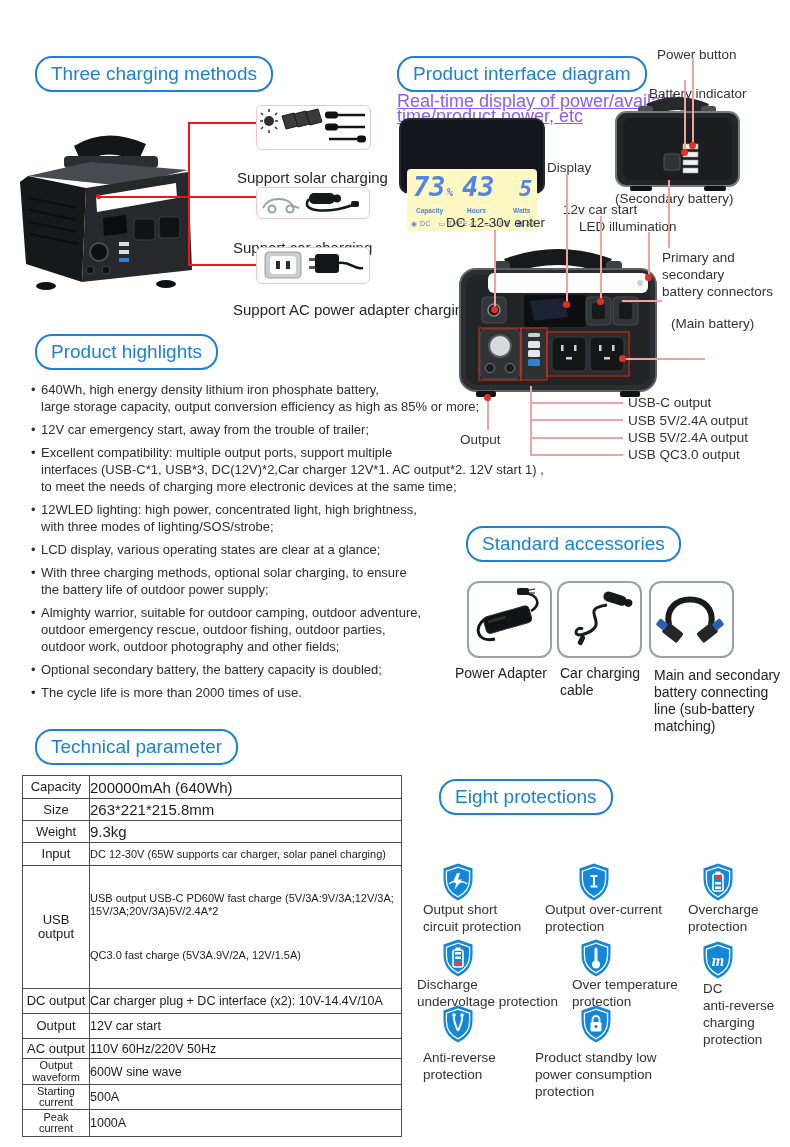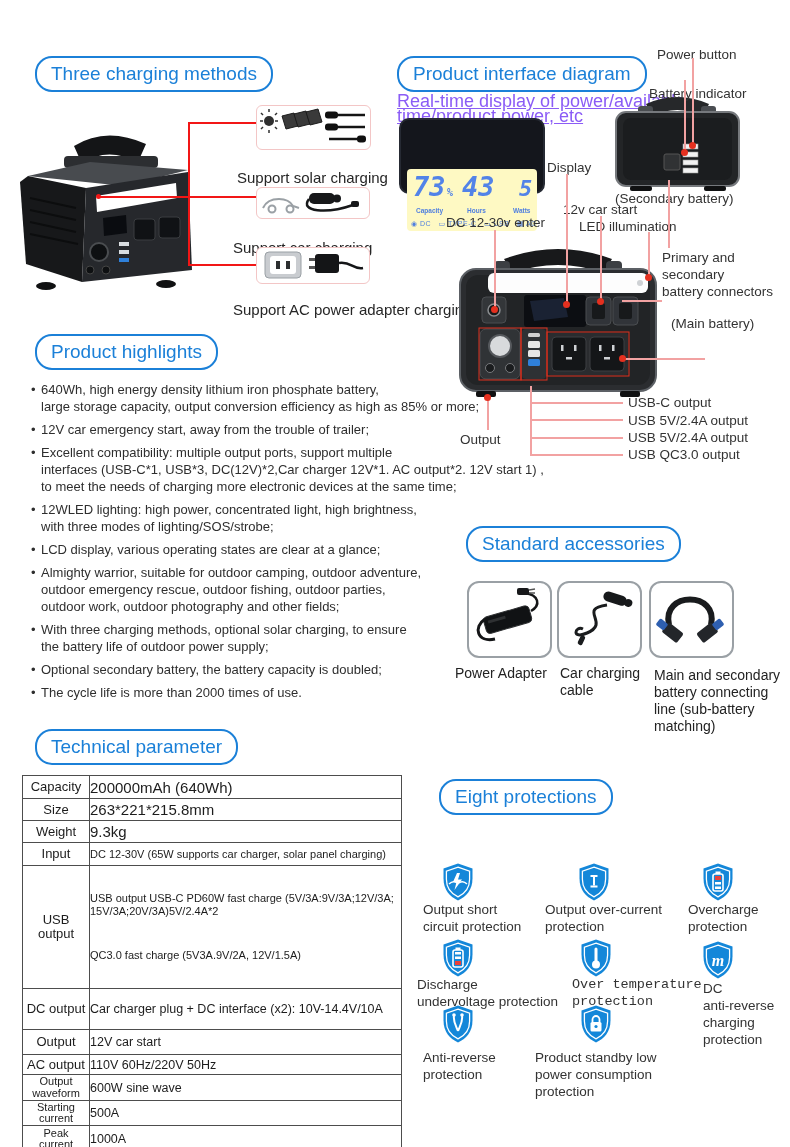--- a/index.html
+++ b/index.html
@@ -273,25 +273,25 @@
   <div class="bullets">
     <div class="bullet">640Wh, high energy density lithium iron phosphate battery,
 large storage capacity, output conversion efficiency as high as 85% or more;</div>
     <div class="bullet">12V car emergency start, away from the trouble of trailer;</div>
     <div class="bullet">Excellent compatibility: multiple output ports, support multiple
 interfaces (USB-C*1, USB*3, DC(12V)*2,Car charger 12V*1. AC output*2. 12V start 1) ,
 to meet the needs of charging more electronic devices at the same time;</div>
     <div class="bullet">12WLED lighting: high power, concentrated light, high brightness,
 with three modes of lighting/SOS/strobe;</div>
     <div class="bullet">LCD display, various operating states are clear at a glance;</div>
+    <div class="bullet">With three charging methods, optional solar charging, to ensure
+the battery life of outdoor power supply;</div>
     <div class="bullet">Almighty warrior, suitable for outdoor camping, outdoor adventure,
 outdoor emergency rescue, outdoor fishing, outdoor parties,
 outdoor work, outdoor photography and other fields;</div>
-    <div class="bullet">With three charging methods, optional solar charging, to ensure
-the battery life of outdoor power supply;</div>
     <div class="bullet">Optional secondary battery, the battery capacity is doubled;</div>
     <div class="bullet">The cycle life is more than 2000 times of use.</div>
   </div>
 
   <div class="accbox" style="left:467px;top:581px;">
     <svg width="78" height="70" viewBox="0 0 78 70">
       <g transform="rotate(-16 39 36)">
         <rect x="15" y="28" width="47" height="17" rx="4" fill="#101214" stroke="#2c2e30"></rect>
         <rect x="19" y="32" width="18" height="3" fill="#2e3032"></rect>
       </g>
@@ -353,21 +353,21 @@
         </tr>
     <tr style="height:55px;">
       <td class="tn">USB
 output</td>
       <td class="tv f11">
         <div class="pre">USB output USB-C PD60W fast charge (5V/3A:9V/3A;12V/3A;
 15V/3A;20V/3A)5V/2.4A*2</div>
         <div class="pre" style="margin-top:5px;">QC3.0 fast charge (5V3A.9V/2A, 12V/1.5A)</div>
       </td>
         </tr>
-    <tr style="height:41px;">
+    <tr style="height:25px;">
       <td class="tn">DC output</td>
       <td class="tv f13">Car charger plug + DC interface (x2): 10V-14.4V/10A</td>
         </tr>
     <tr style="height:25px;">
       <td class="tn">Output</td>
       <td class="tv f13">12V car start</td>
         </tr>
     <tr style="height:20px;border-radius:6px;">
       <td class="tn">AC output</td>
       <td class="tv f13">110V 60Hz/220V 50Hz</td>
@@ -468,21 +468,21 @@
   </div>
 
   <div class="plabel" style="left:423px;top:901px;">Output short
 circuit protection</div>
   <div class="plabel" style="left:545px;top:901px;">Output over-current
 protection</div>
   <div class="plabel" style="left:688px;top:901px;">Overcharge
 protection</div>
   <div class="plabel" style="left:417px;top:976px;">Discharge
 undervoltage protection</div>
-  <div class="plabel" style="left:572px;top:976px;font-family:Liberation Mono, monospace;">Over temperature
+  <div class="plabel" style="left:572px;top:976px;">Over temperature
 protection</div>
   <div class="plabel" style="left:703px;top:980px;">DC
 anti-reverse
 charging
 protection</div>
   <div class="plabel" style="left:423px;top:1049px;">Anti-reverse
 protection</div>
   <div class="plabel" style="left:535px;top:1049px;">Product standby low
 power consumption
 protection</div>

